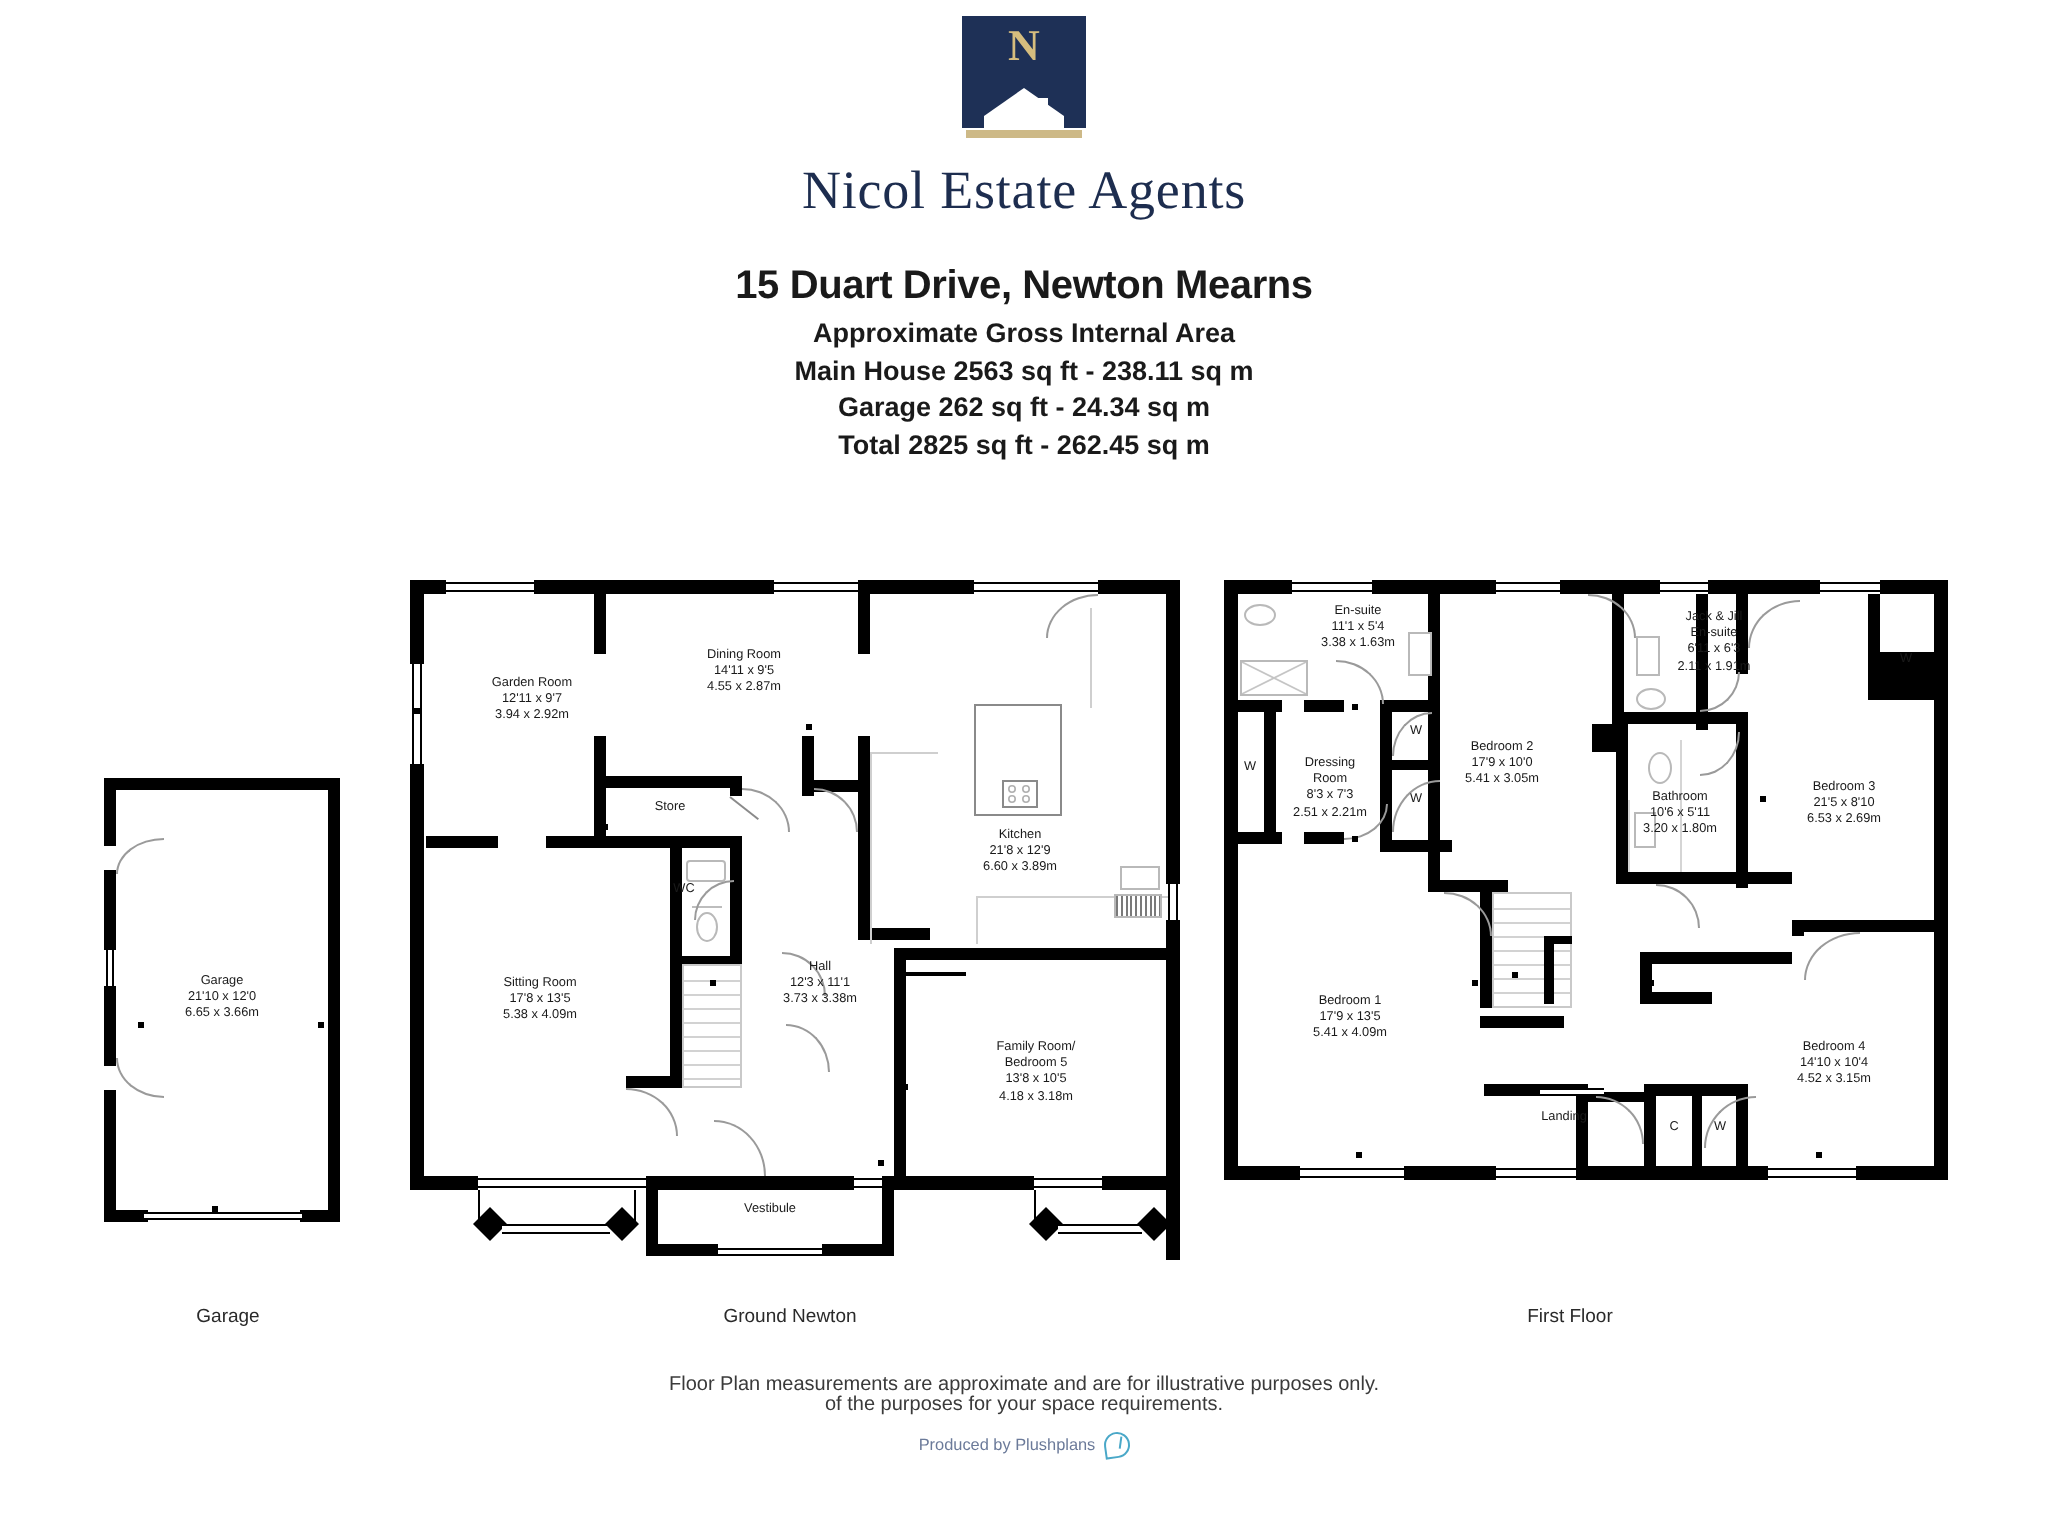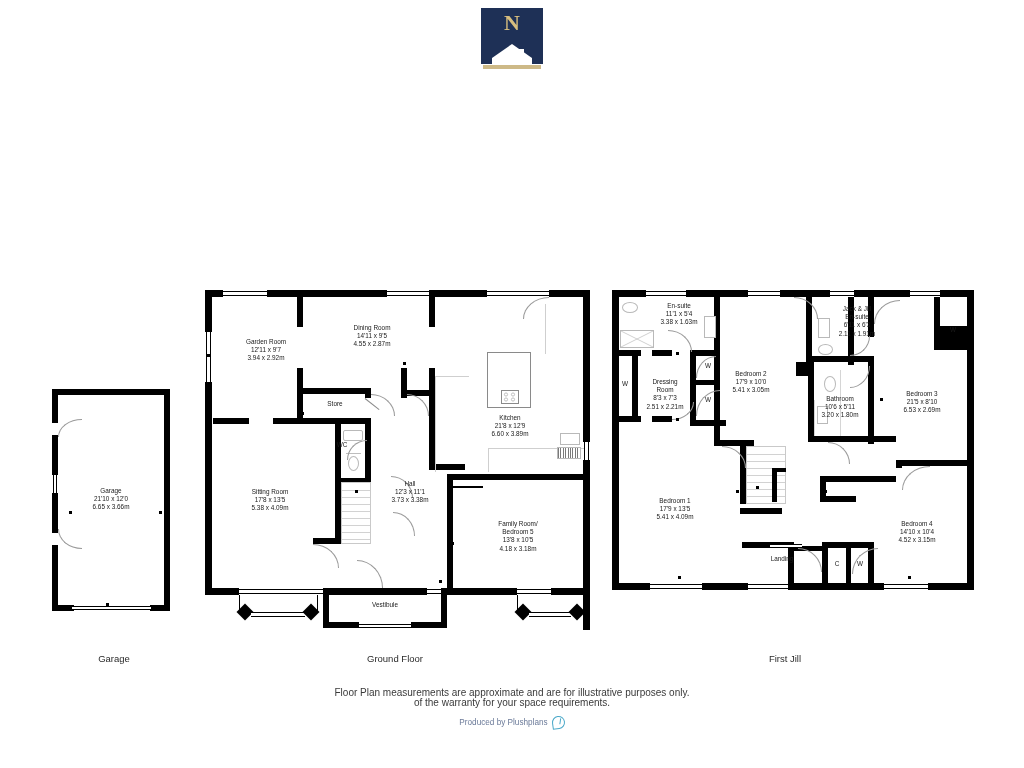--- a/index.html
+++ b/index.html
@@ -65,21 +65,29 @@
     <div class="logo-mark">
       <div class="logo-sq"></div>
       <div class="logo-n">N</div>
       <svg class="logo-house" viewBox="0 0 40 26">
         <polygon points="20,0 40,14 40,26 0,26 0,14" fill="#ffffff"></polygon>
         <rect x="27" y="5" width="5" height="9" fill="#ffffff"></rect>
       </svg>
       <div class="logo-bar"></div>
     </div>
   </div>
-
+  <div class="brand">Nicol Estate Agents</div>
+
+  <div class="title-block">
+    <div class="addr">15 Duart Drive, Newton Mearns</div>
+    <div class="sub">Approximate Gross Internal Area</div>
+    <div class="sub2">Main House 2563 sq ft - 238.11 sq m</div>
+    <div class="sub2">Garage 262 sq ft - 24.34 sq m</div>
+    <div class="sub2">Total 2825 sq ft - 262.45 sq m</div>
+  </div>
 </div>
 
 <div class="plans">
 
   <div class="plan" style="left:52px;top:106px;width:124px;height:222px;">
 
     <div class="w" style="left:0;top:0;width:118px;height:6px;"></div>
     <div class="w" style="left:112px;top:0;width:6px;height:222px;"></div>
     <div class="w" style="left:0;top:0;width:6px;height:34px;"></div>
     <div class="w" style="left:0;top:46px;width:6px;height:40px;"></div>
@@ -264,21 +272,21 @@
     <div class="rlabel" style="left:258px;top:230px;width:110px;">
       <span class="nm">Family Room/</span>
       <span class="nm">Bedroom 5</span>
       <span class="d1">13'8 x 10'5</span>
       <span class="d2">4.18 x 3.18m</span>
     </div>
     <div class="rsmall" style="left:100px;top:110px;width:60px;">Store</div>
     <div class="rsmall" style="left:122px;top:151px;width:30px;">WC</div>
     <div class="rsmall" style="left:150px;top:311px;width:60px;">Vestibule</div>
   </div>
-  <div class="floor-label" style="left:310px;top:370px;width:170px;">Ground Floor</div>
+  <div class="floor-label" style="left:310px;top:370px;width:170px;">Ground Newton</div>
 
   <div class="plan" style="left:612px;top:7px;width:362px;height:320px;">
 
     <div class="w" style="left:0;top:0;width:34px;height:7px;"></div>
     <div class="win" style="left:34px;top:1px;width:40px;height:5px;"></div>
     <div class="w" style="left:74px;top:0;width:62px;height:7px;"></div>
     <div class="win" style="left:136px;top:1px;width:32px;height:5px;"></div>
     <div class="w" style="left:168px;top:0;width:50px;height:7px;"></div>
     <div class="win" style="left:218px;top:1px;width:24px;height:5px;"></div>
     <div class="w" style="left:242px;top:0;width:56px;height:7px;"></div>
@@ -441,24 +449,24 @@
       <span class="d1">17'9 x 13'5</span>
       <span class="d2">5.41 x 4.09m</span>
     </div>
     <div class="rlabel" style="left:250px;top:230px;width:110px;">
       <span class="nm">Bedroom 4</span>
       <span class="d1">14'10 x 10'4</span>
       <span class="d2">4.52 x 3.15m</span>
     </div>
     <div class="rsmall" style="left:140px;top:265px;width:60px;">Landing</div>
   </div>
-  <div class="floor-label" style="left:700px;top:370px;width:170px;">First Jill</div>
+  <div class="floor-label" style="left:700px;top:370px;width:170px;">First Floor</div>
 
 </div>
 
 <div class="footer">
   <div class="disc">Floor Plan measurements are approximate and are for illustrative purposes only.</div>
-  <div class="disc">of the warranty for your space requirements.</div>
+  <div class="disc">of the purposes for your space requirements.</div>
   <div class="prod">
     <span>Produced by Plushplans</span>
     <span class="pp-mark"></span>
   </div>
 </div>
 
 </body></html>

